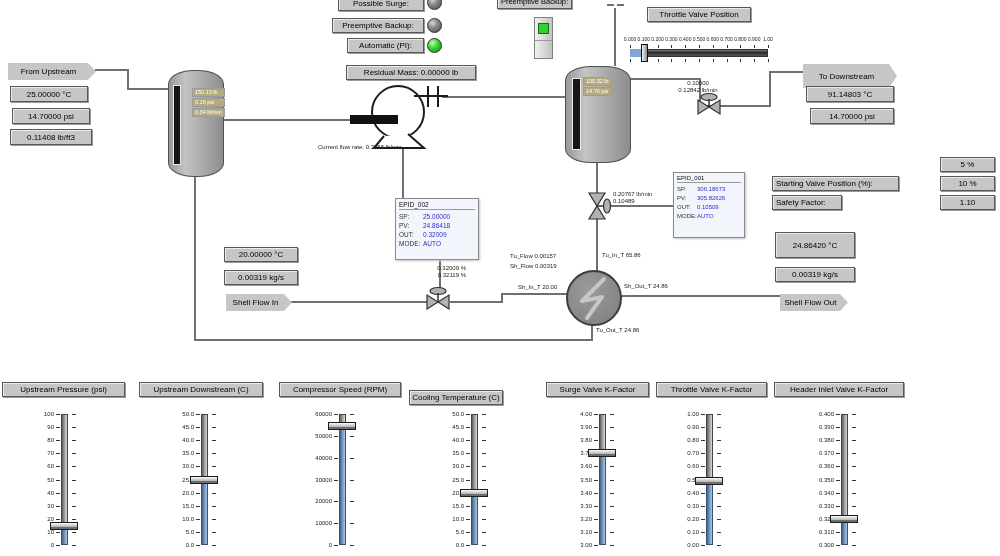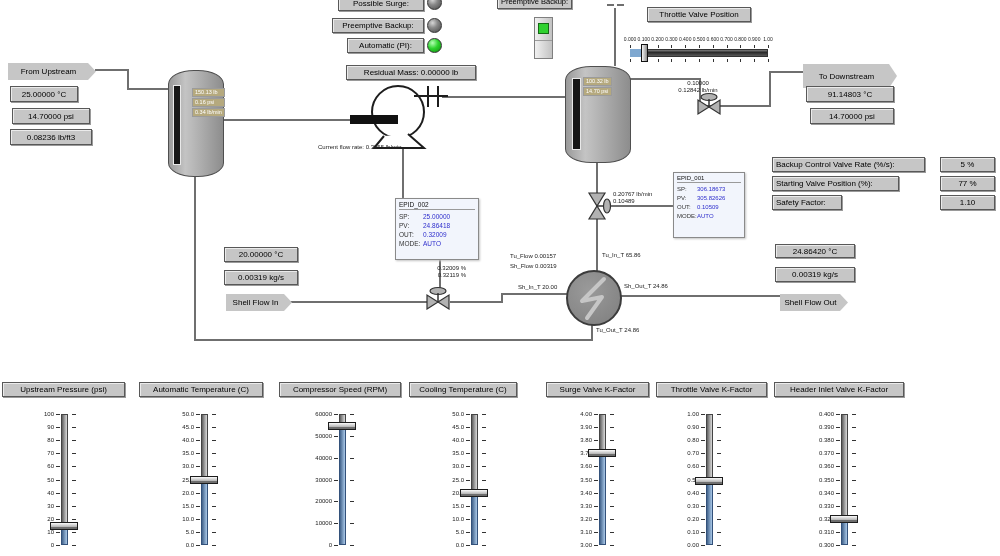--- a/index.html
+++ b/index.html
@@ -125,23 +125,23 @@
         <span style="left: 131px;">1.00</span>
       </div>
     <div class="th-marks" style="top:9px"></div>
     <div class="th-track"></div>
     <div class="th-fill" style="width: 13.8px;"></div>
     <div class="th-marks" style="top:23px"></div>
     <div class="th-handle" style="left: 13.8px;"></div>
   </div>
 
   <div class="tag" style="left:8px;top:63px;width:88px;height:17px">From Upstream</div>
-  <div class="lbox" style="left:10px;top:86px;width:68px;height:16px">25.00000 °C</div>
+  <div class="lbox" style="left:10px;top:86px;width:78px;height:16px">25.00000 °C</div>
   <div class="lbox" style="left:12px;top:108px;width:78px;height:16px">14.70000 psi</div>
-  <div class="lbox" style="left:10px;top:129px;width:82px;height:16px">0.08236 lb/ft3</div>
+  <div class="lbox" style="left:10px;top:129px;width:82px;height:16px">0.11408 lb/ft3</div>
 
   <div class="tag" style="left:803px;top:64px;width:94px;height:24px">To Downstream</div>
   <div class="lbox" style="left:806px;top:86px;width:88px;height:16px">91.14803 °C</div>
   <div class="lbox" style="left:810px;top:108px;width:84px;height:16px">14.70000 psi</div>
 
   <div class="tank" style="left:168px;top:70px;width:54px;height:105px"></div>
   <div class="tlevel" style="left:173px;top:85px;width:6px;height:78px"></div>
   <div class="tinfo" style="left:192px;top:88px">
     <span>150.13 lb</span>
     <span>0.16 psi</span>
@@ -231,32 +231,31 @@
     <div class="epid-row">
         <span class="epid-k" style="width:20px">OUT:</span>
         <span class="epid-v">0.10509</span>
       </div>
     <div class="epid-row">
         <span class="epid-k" style="width:20px">MODE:</span>
         <span class="epid-v">AUTO</span>
       </div>
   </div>
 
-  <div class="lbox left" style="left:772px;top:157px;width:153px;height:15px">Backup Control Valve Rate (%/s):</div>
   <div class="lbox" style="left:940px;top:157px;width:55px;height:15px">5 %</div>
   <div class="lbox left" style="left:772px;top:176px;width:127px;height:15px">Starting Valve Position (%):</div>
-  <div class="lbox" style="left:940px;top:176px;width:55px;height:15px">77 %</div>
+  <div class="lbox" style="left:940px;top:176px;width:55px;height:15px">10 %</div>
   <div class="lbox left" style="left:772px;top:195px;width:70px;height:15px">Safety Factor:</div>
   <div class="lbox" style="left:940px;top:195px;width:55px;height:15px">1.10</div>
 
   <div class="lbox" style="left:224px;top:247px;width:74px;height:15px">20.00000 °C</div>
   <div class="lbox" style="left:224px;top:270px;width:74px;height:15px">0.00319 kg/s</div>
   <div class="tag" style="left:226px;top:294px;width:66px;height:17px">Shell Flow In</div>
 
-  <div class="lbox" style="left:775px;top:244px;width:80px;height:14px">24.86420 °C</div>
+  <div class="lbox" style="left:775px;top:232px;width:80px;height:26px">24.86420 °C</div>
   <div class="lbox" style="left:775px;top:267px;width:80px;height:15px">0.00319 kg/s</div>
   <div class="tag" style="left:780px;top:294px;width:68px;height:17px">Shell Flow Out</div>
 
   <div class="hx"></div>
   <svg style="position:absolute;left:566px;top:270px" width="56" height="56" viewBox="0 0 56 56">
     <polyline points="38,9 16,31 36,27 21,48" fill="none" stroke="#c6c6c6" stroke-width="4" stroke-linejoin="round" stroke-linecap="round"></polyline>
   </svg>
   <div class="ann" style="left:510px;top:253px">Tu_Flow 0.00157</div>
   <div class="ann" style="left:510px;top:263px">Sh_Flow 0.00319</div>
   <div class="ann" style="left:602px;top:252px">Tu_In_T 65.86</div>
@@ -299,21 +298,21 @@
         <i class="sl-mark r" style="top: 121.9px;"></i>
         <span class="sl-tick-label" style="top: 131px;">0</span>
         <i class="sl-mark l" style="top: 135px;"></i>
         <i class="sl-mark r" style="top: 135px;"></i>
         <div class="sl-track"></div>
         <div class="sl-fill" style="top: 115.743px; height: 19.257px;"></div>
         <div class="sl-handle" style="top: 111.743px;"></div>
       </div>
   </div>
   <div class="vslider" style="left:136px;width:130px">
-    <div class="lbox" style="left:3px;top:0;width:124px;height:15px">Automatic Temperature (C)</div>
+    <div class="lbox" style="left:3px;top:0;width:124px;height:15px">Upstream Downstream (C)</div>
     <div class="sl-body" style="left:30px">
         <span class="sl-tick-label" style="top: 0px;">50.0</span>
         <i class="sl-mark l" style="top: 4px;"></i>
         <i class="sl-mark r" style="top: 4px;"></i>
         <span class="sl-tick-label" style="top: 13.1px;">45.0</span>
         <i class="sl-mark l" style="top: 17.1px;"></i>
         <i class="sl-mark r" style="top: 17.1px;"></i>
         <span class="sl-tick-label" style="top: 26.2px;">40.0</span>
         <i class="sl-mark l" style="top: 30.2px;"></i>
         <i class="sl-mark r" style="top: 30.2px;"></i>
@@ -369,21 +368,21 @@
         <i class="sl-mark r" style="top: 113.167px;"></i>
         <span class="sl-tick-label" style="top: 131px;">0</span>
         <i class="sl-mark l" style="top: 135px;"></i>
         <i class="sl-mark r" style="top: 135px;"></i>
         <div class="sl-track"></div>
         <div class="sl-fill" style="top: 15.79px; height: 119.21px;"></div>
         <div class="sl-handle" style="top: 11.79px;"></div>
       </div>
   </div>
   <div class="vslider" style="left:406px;width:126px">
-    <div class="lbox" style="left:3px;top:0;width:108px;height:15px">Cooling Temperature (C)</div>
+    <div class="lbox" style="left:3px;top:8px;width:94px;height:15px">Cooling Temperature (C)</div>
     <div class="sl-body" style="left:30px">
         <span class="sl-tick-label" style="top: 0px;">50.0</span>
         <i class="sl-mark l" style="top: 4px;"></i>
         <i class="sl-mark r" style="top: 4px;"></i>
         <span class="sl-tick-label" style="top: 13.1px;">45.0</span>
         <i class="sl-mark l" style="top: 17.1px;"></i>
         <i class="sl-mark r" style="top: 17.1px;"></i>
         <span class="sl-tick-label" style="top: 26.2px;">40.0</span>
         <i class="sl-mark l" style="top: 30.2px;"></i>
         <i class="sl-mark r" style="top: 30.2px;"></i>

